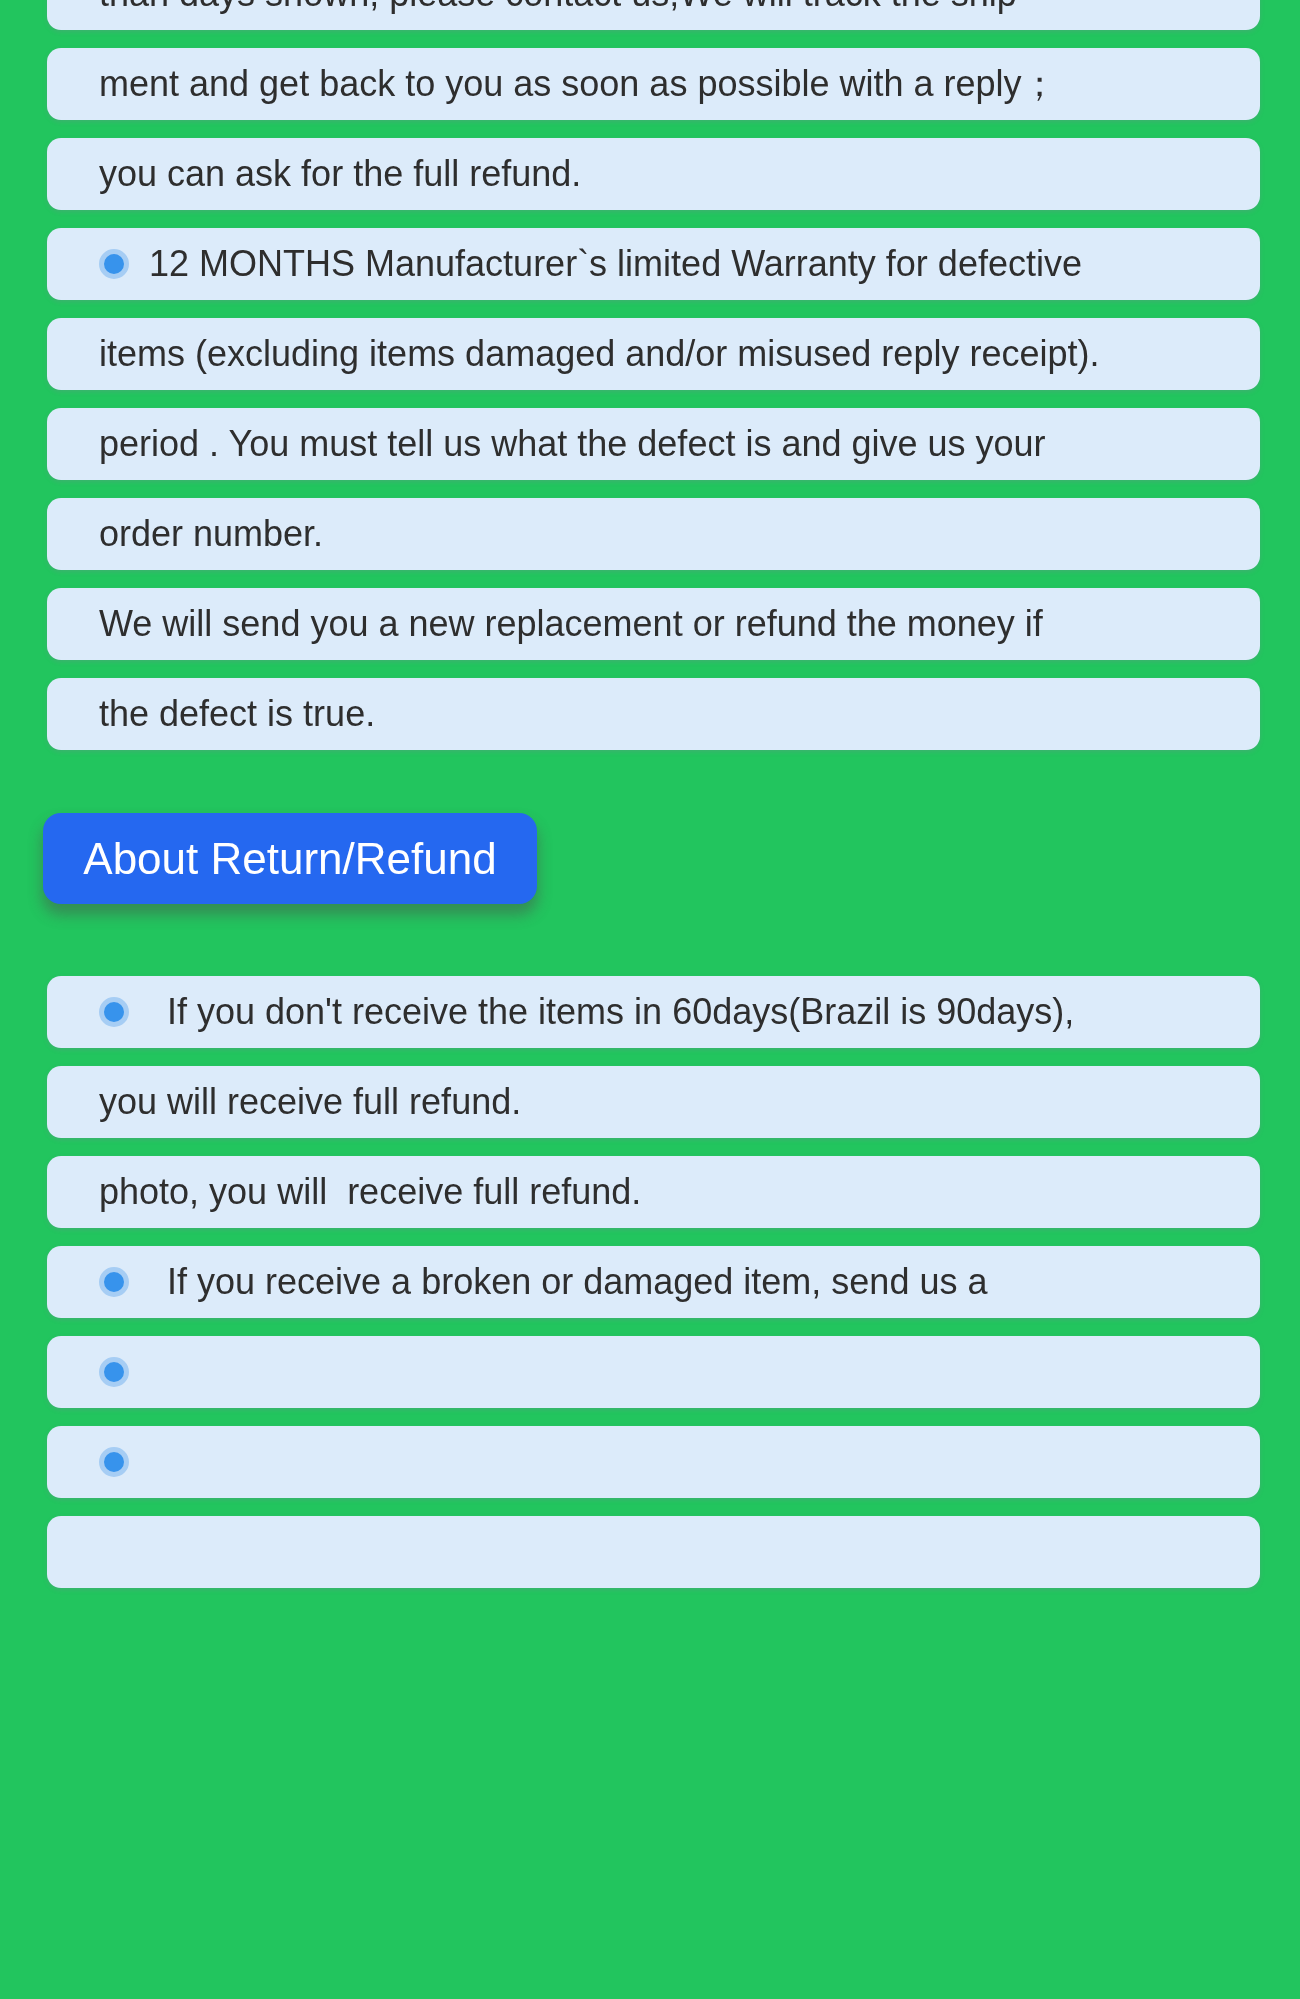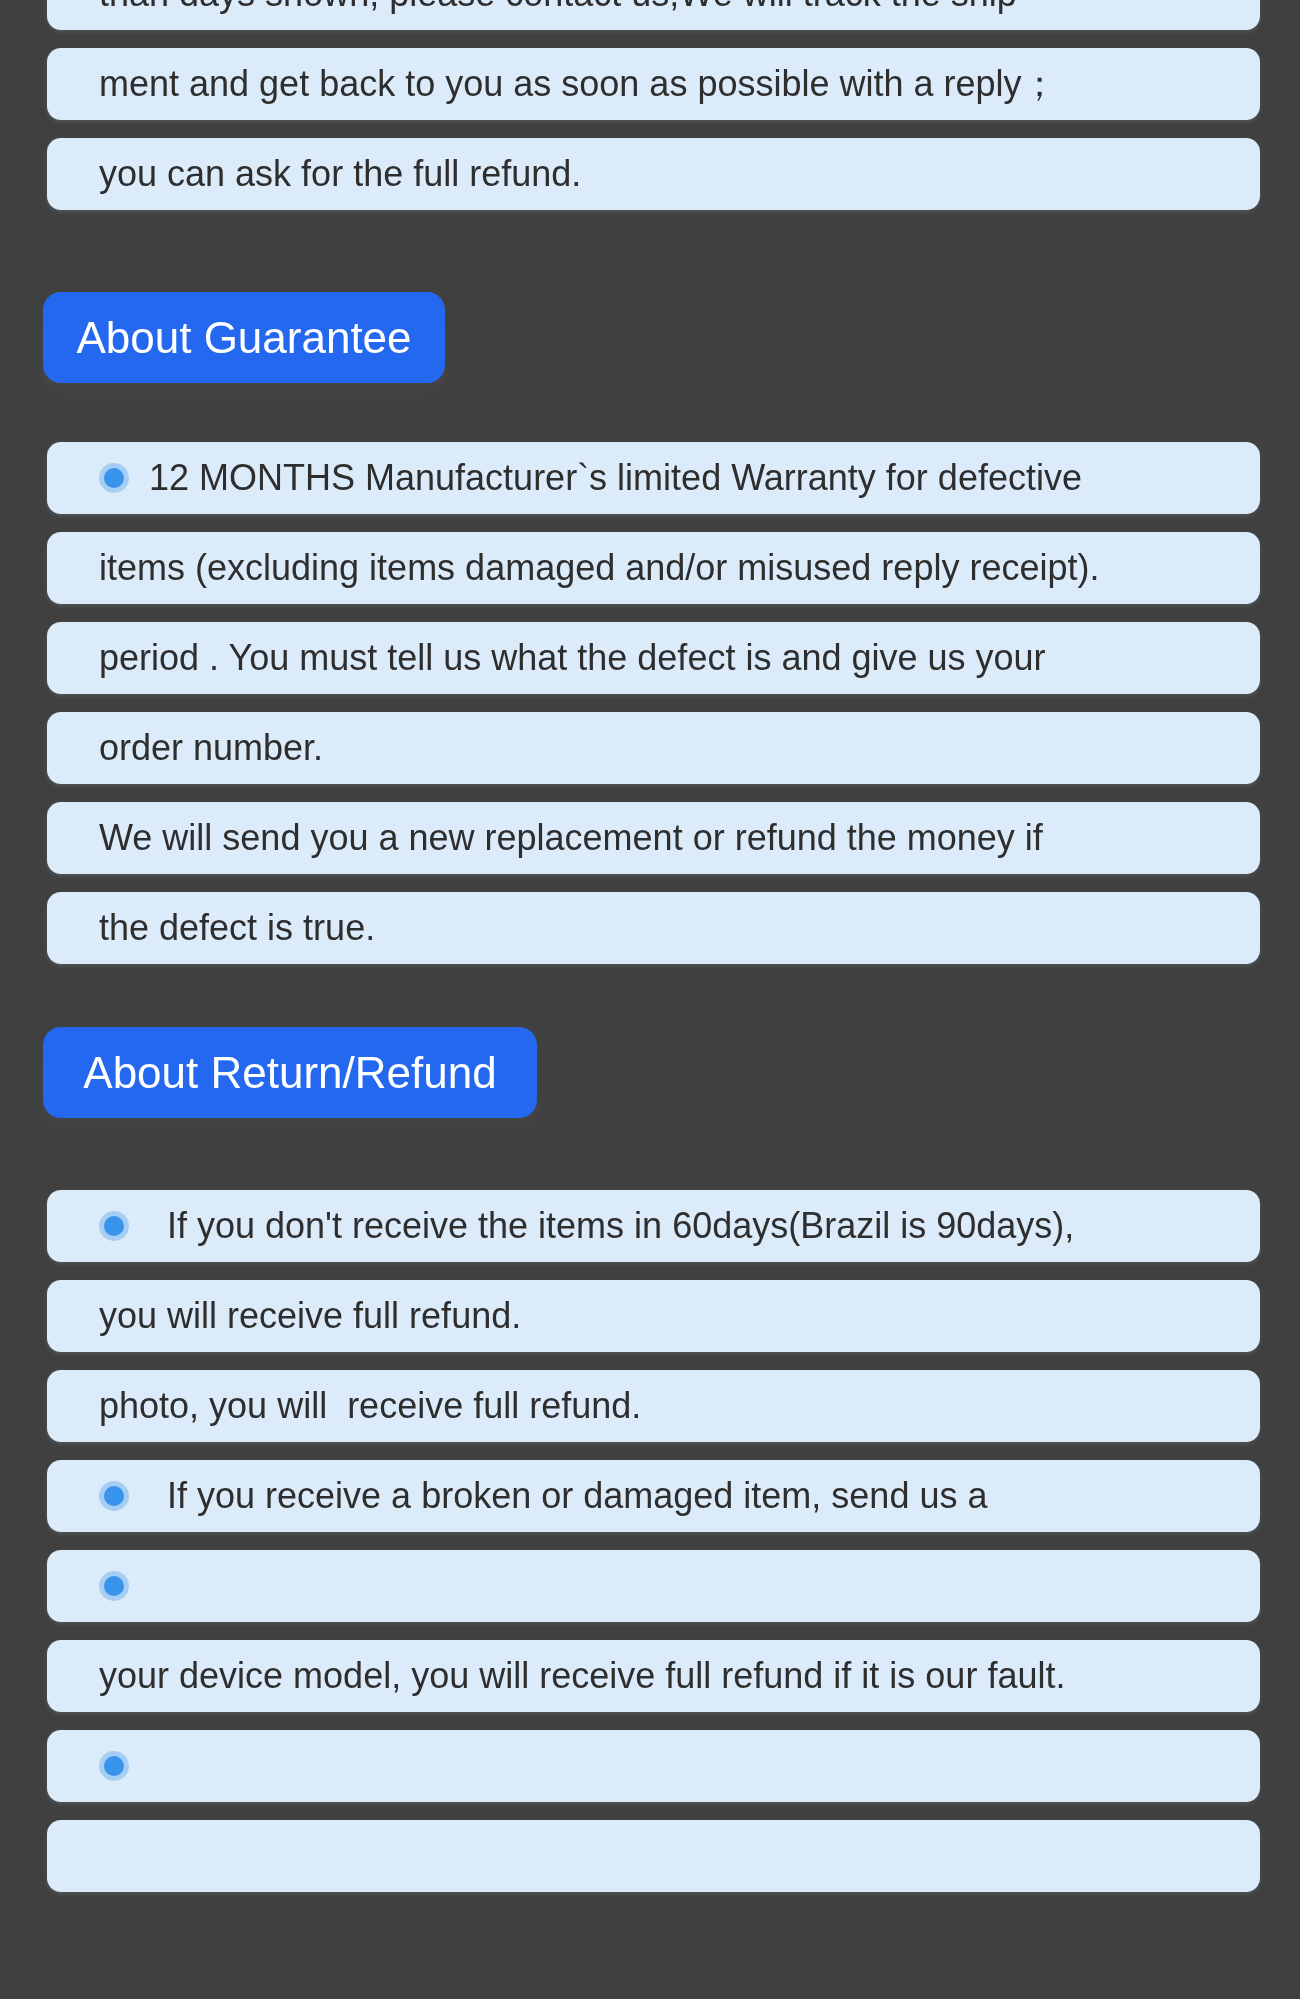--- a/index.html
+++ b/index.html
@@ -4,21 +4,21 @@
 <style>
   html, body {
     margin: 0;
     padding: 0;
     background: #ffffff;
   }
   #stage {
     position: relative;
     width: 1300px;
     height: 1999px;
-    background: #404040;
+    background: #22c55e;
     overflow: hidden;
     font-family: "Liberation Sans", sans-serif;
   }
   
   .bar {
     box-sizing: border-box;
     margin-left: 47px;
     width: 1213px;
     height: 72px;
     background: #dcebfa;
@@ -89,23 +89,20 @@
     <span class="bar-text">than days shown, please contact us;We will track the ship</span>
   </div>
     <div class="bar">
 
     <span class="bar-text">ment and get back to you as soon as possible with a reply；</span>
   </div>
     <div class="bar">
 
     <span class="bar-text">you can ask for the full refund.</span>
   </div>
-    <div class="section-btn btn-guarantee">
-    <span class="btn-label">About Guarantee</span>
-  </div>
     <div class="bar">
     <span class="bullet"></span>
     <span class="bar-text">12 MONTHS Manufacturer`s limited Warranty for defective</span>
   </div>
     <div class="bar">
 
     <span class="bar-text">items (excluding items damaged and/or misused reply receipt).</span>
   </div>
     <div class="bar">
 
@@ -138,24 +135,20 @@
 
     <span class="bar-text">photo, you will  receive full refund.</span>
   </div>
     <div class="bar wide-gap">
     <span class="bullet"></span>
     <span class="bar-text">If you receive a broken or damaged item, send us a</span>
   </div>
     <div class="bar wide-gap">
     <span class="bullet"></span>
   </div>
-    <div class="bar">
-
-    <span class="bar-text">your device model, you will receive full refund if it is our fault.</span>
-  </div>
     <div class="bar wide-gap">
     <span class="bullet"></span>
   </div>
     <div class="bar">
 
     <span class="bar-text"></span>
   </div>
   </div>
 
 </body></html>

